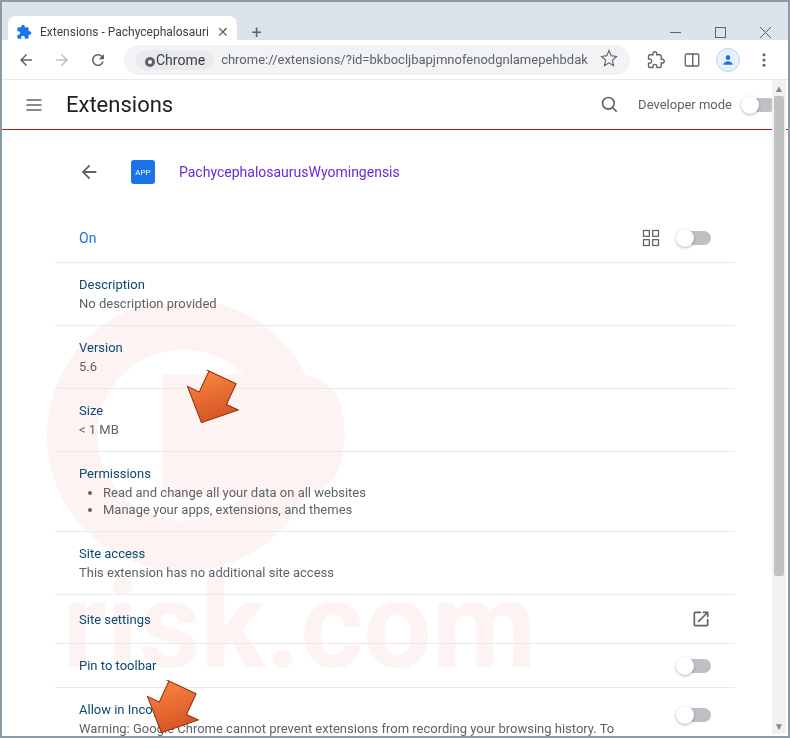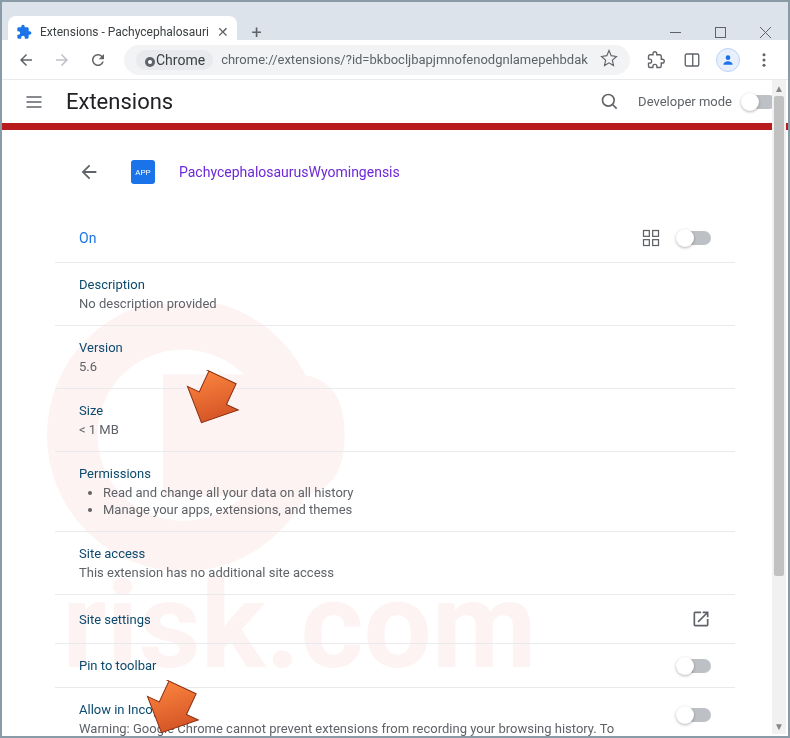--- a/index.html
+++ b/index.html
@@ -15,21 +15,21 @@
 .window-controls { margin-left: auto; display: flex; height: 32px; }
 .win-btn { width: 45px; display: flex; align-items: center; justify-content: center; color: #5f6368; cursor: pointer; }
 .toolbar { height: 40px; display: flex; align-items: center; padding: 0 8px; gap: 4px; background: #fff; border-bottom: 1px solid #e8eaed; }
 .nav-btn { width: 32px; height: 32px; border-radius: 50%; display: flex; align-items: center; justify-content: center; color: #5f6368; cursor: pointer; }
 .nav-btn.disabled { color: #bdc1c6; }
 .address-bar { flex: 1; height: 30px; background: #f1f3f4; border-radius: 15px; display: flex; align-items: center; padding: 0 12px; gap: 8px; margin: 0 6px; }
 .chrome-chip { background: #e8eaed; border-radius: 10px; padding: 2px 8px; font-size: 14px; color: #3c4043; display: flex; align-items: flex-end; }
 .url-text { font-size: 13px; color: #5f6368; flex: 1; }
 .toolbar-icon { width: 32px; height: 32px; display: flex; align-items: center; justify-content: center; color: #5f6368; cursor: pointer; }
 .profile-icon { width: 24px; height: 24px; border-radius: 50%; background: #e8f0fe; border: 1px solid #bcd4f5; display: flex; align-items: center; justify-content: center; }
-.page-header { height: 50px; display: flex; align-items: center; padding: 0 12px; gap: 12px; border-bottom: 7px solid #b91c1c; }
+.page-header { height: 50px; display: flex; align-items: center; padding: 0 12px; gap: 12px; border-bottom: 1px solid #b91c1c; }
 .menu-btn { width: 40px; height: 40px; display: flex; align-items: center; justify-content: center; color: #5f6368; cursor: pointer; }
 .page-title { font-size: 22px; color: #202124; font-weight: 400; }
 .header-actions { margin-left: auto; display: flex; align-items: center; gap: 10px; justify-content: flex-end; }
 .search-btn { width: 36px; height: 36px; display: flex; align-items: center; justify-content: center; color: #5f6368; cursor: pointer; }
 .dev-mode { font-size: 13px; color: #5f6368; }
 .toggle { width: 34px; height: 14px; background: #bdc1c6; border-radius: 7px; position: relative; cursor: pointer; }
 .toggle::after { content: ''; position: absolute; width: 18px; height: 18px; background: #fff; border-radius: 50%; top: -2px; left: -1px; box-shadow: 0 1px 3px rgba(0,0,0,0.3); }
 .content { flex: 1; overflow: auto; position: relative; }
 .detail-card { max-width: 680px; margin: 24px auto 0; }
 .detail-header { display: flex; align-items: center; gap: 24px; padding: 0 16px; margin-bottom: 24px; }
@@ -213,21 +213,21 @@
       </div>
 
       <div class="section-row">
         <div class="label">Size</div>
         <div class="value">&lt; 1 MB</div>
       </div>
 
       <div class="section-row">
         <div class="label">Permissions</div>
         <ul class="perm-list">
-          <li>Read and change all your data on all history</li>
+          <li>Read and change all your data on all websites</li>
           <li>Manage your apps, extensions, and themes</li>
         </ul>
       </div>
 
       <div class="section-row">
         <div class="label">Site access</div>
         <div class="value">This extension has no additional site access</div>
       </div>
 
       <div class="section-row row-flex">

